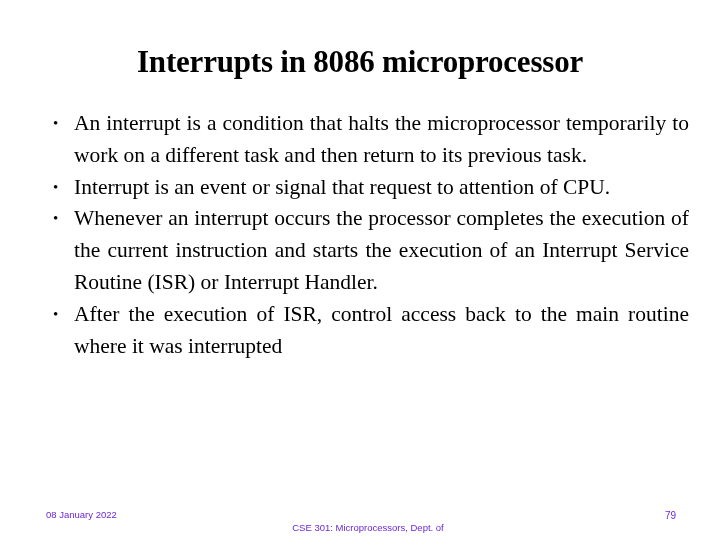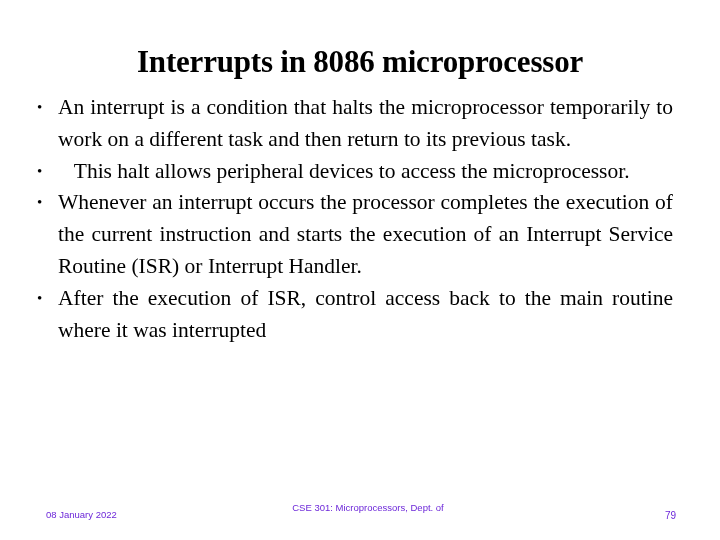--- a/index.html
+++ b/index.html
@@ -38,21 +38,21 @@
     letter-spacing: -0.2px;
     white-space: nowrap;
   }
 
   
   .body-list {
     position: absolute;
     left: 27px;
     top: 92px;
     width: 646px;
-    margin: 0;
+    margin: 16px;
     padding: 0;
     list-style: none;
   }
 
   .bullet-item {
     position: relative;
     padding-left: 31px;
     margin: 0 0 0 0;
     font-size: 21.5px;
     line-height: 31.8px;
@@ -107,20 +107,21 @@
     top: 2px;
     width: 240px;
     text-align: center;
     font-size: 9.5px;
     line-height: 12.5px;
   }
 
   .footer-center .line {
     display: block;
     white-space: nowrap;
+    margin-top: 20px;
   }
 
   .footer-page {
     position: absolute;
     right: 52px;
     top: 10px;
     font-size: 10px;
     line-height: 12px;
     text-align: center;
     white-space: nowrap;
@@ -132,24 +133,24 @@
 <div class="slide">
 
   <h1 class="slide-title">Interrupts in 8086 microprocessor</h1>
 
   <ul class="body-list">
 
     <li class="bullet-item">
       <span class="txt">An interrupt is a condition that halts the microprocessor temporarily to work on a different task and then return to its previous task.</span>
     </li>
 
+    <li class="bullet-item">
+      <span class="txt">Interrupt is an event or signal that request to attention of CPU.</span>
+    </li>
 
-    <li class="bullet-item">
-      <span class="txt"><span class="indent-lead">   </span><span>This halt allows peripheral devices to access the microprocessor.</span></span>
-    </li>
 
     <li class="bullet-item">
       <span class="txt">Whenever an interrupt occurs the processor completes the execution of the current instruction and starts the execution of an Interrupt Service Routine (ISR) or Interrupt Handler.</span>
     </li>
 
 
     <li class="bullet-item">
       <span class="txt">After the execution of ISR, control access back to the main routine where it was interrupted</span>
     </li>
 

